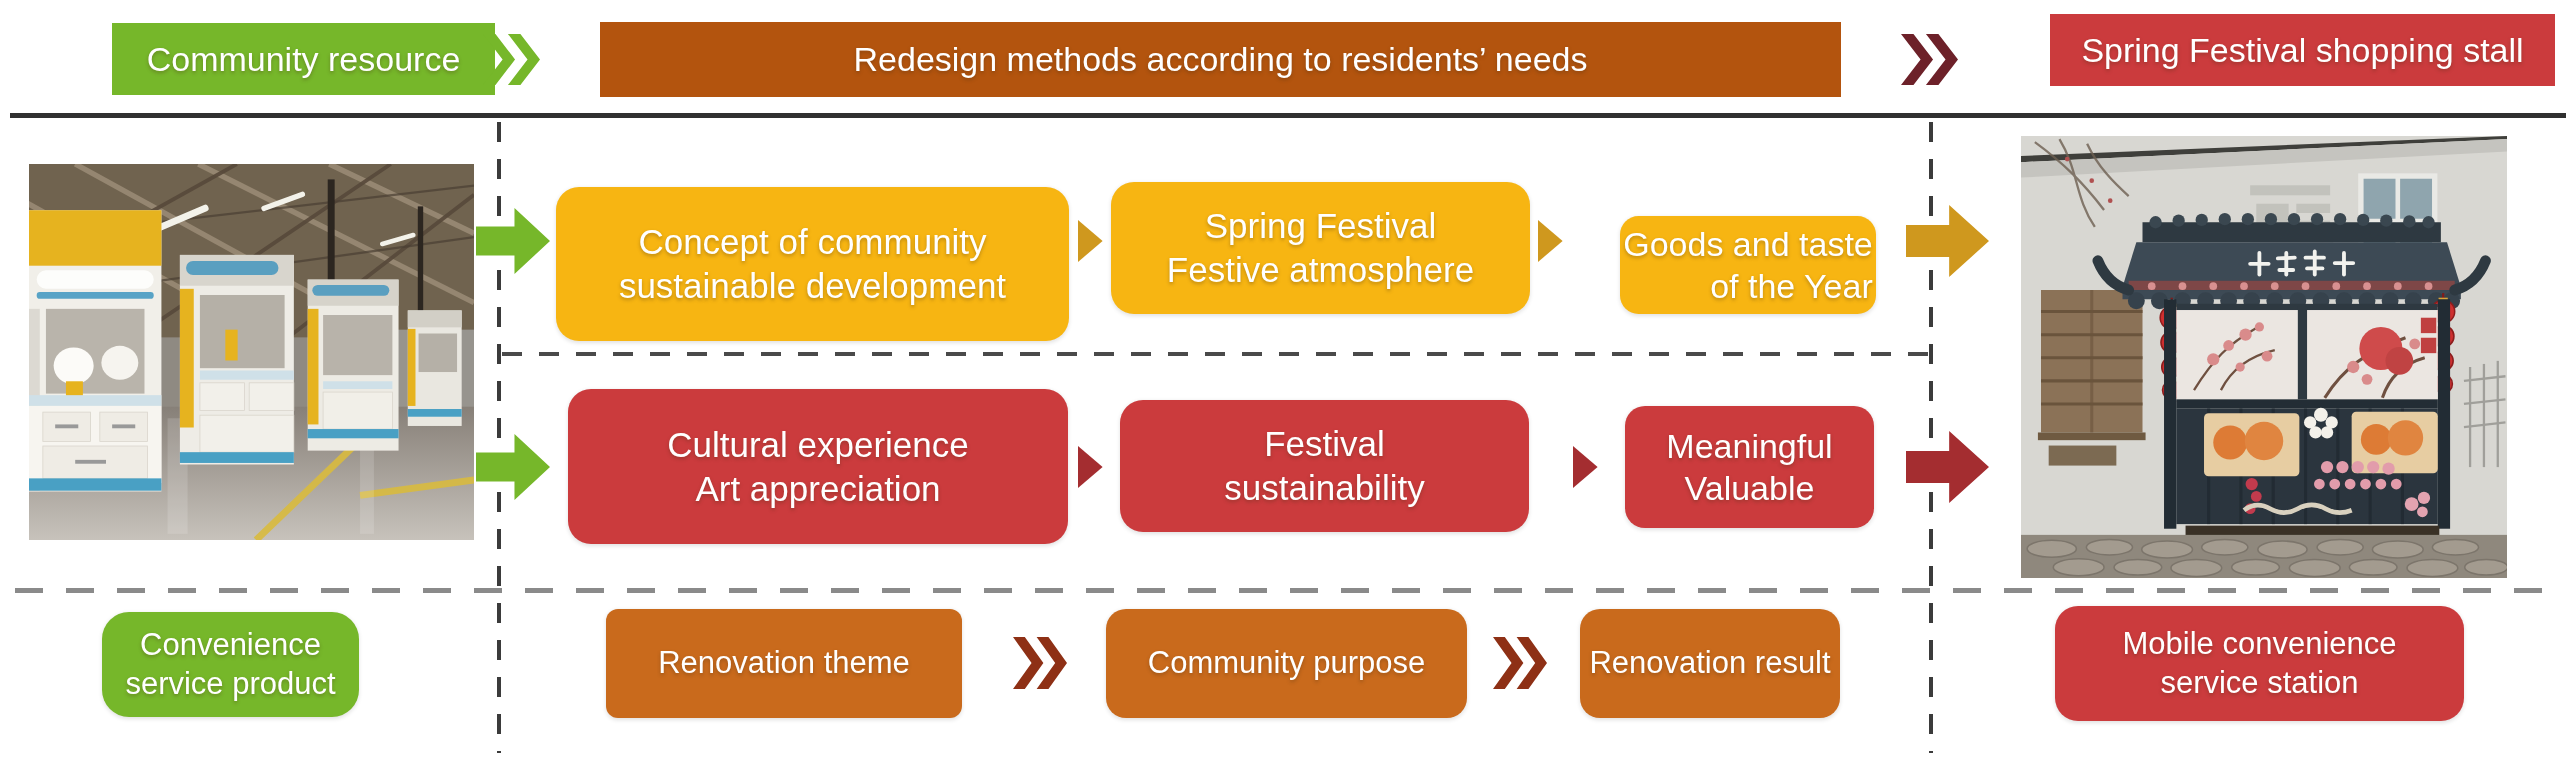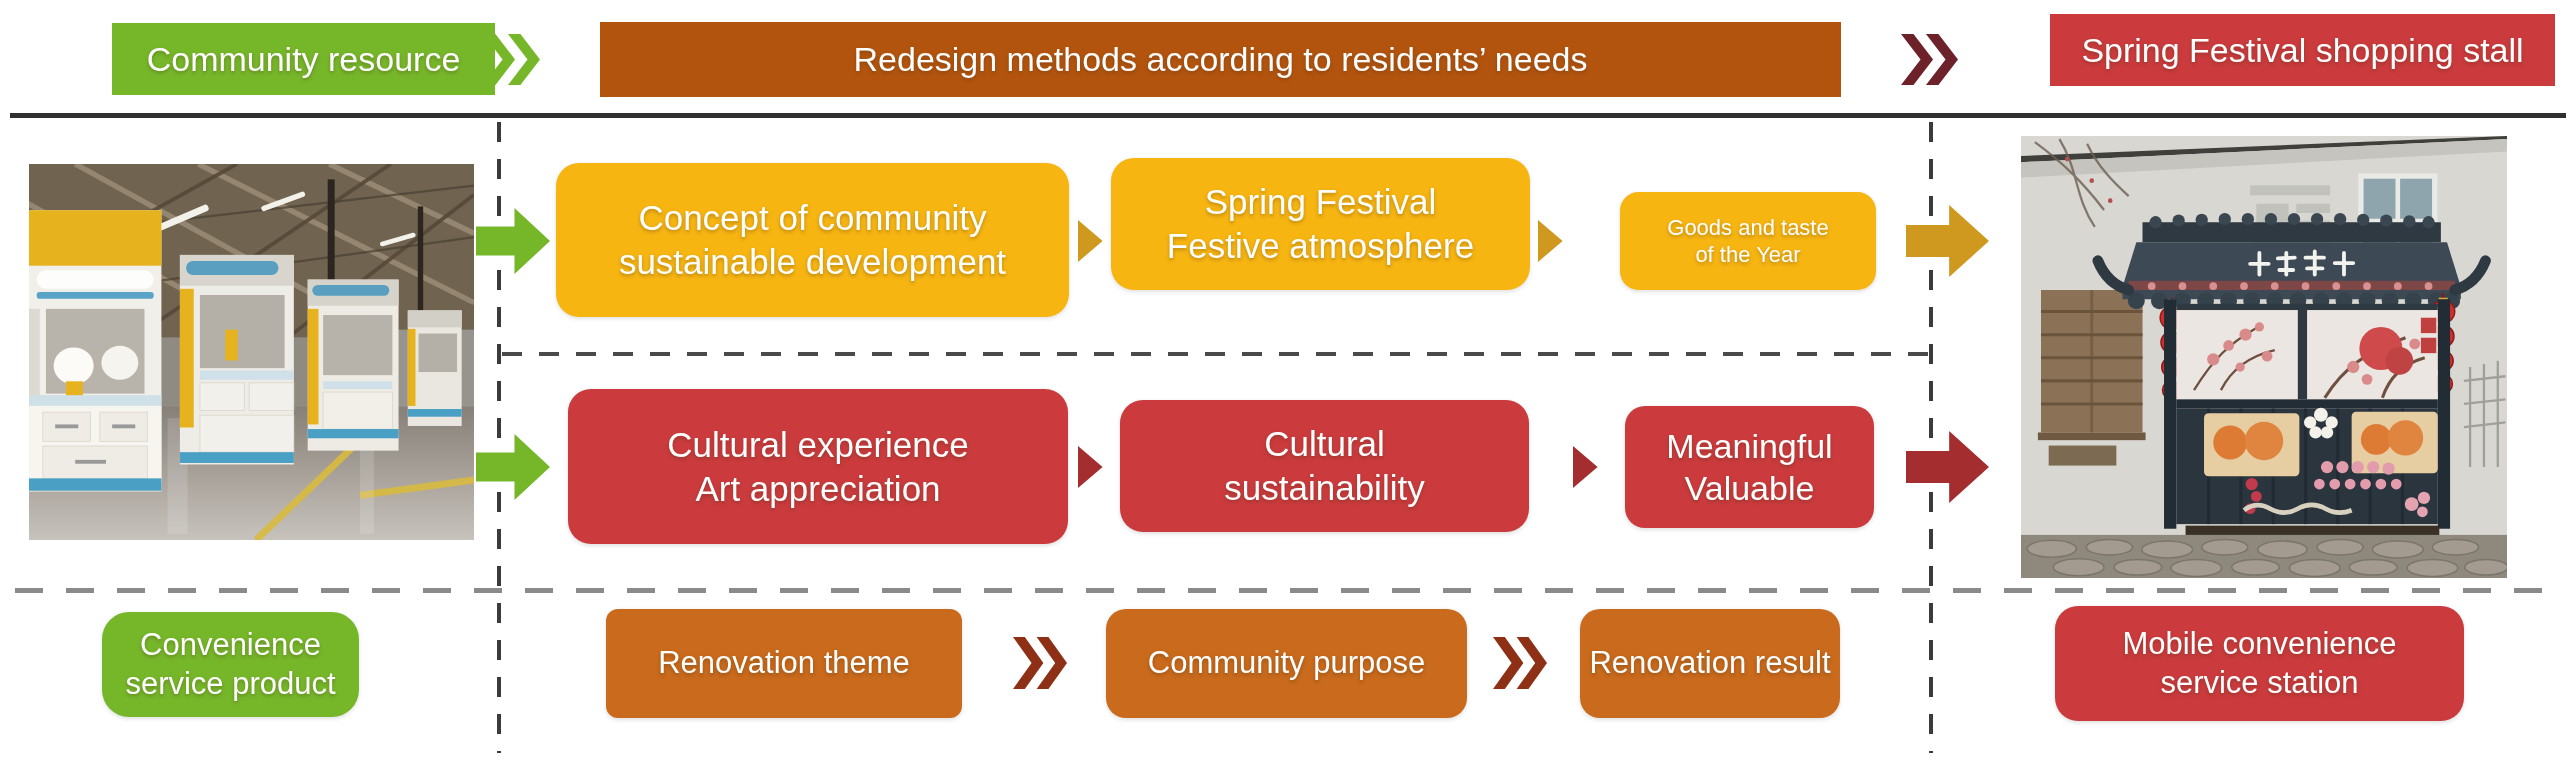--- a/index.html
+++ b/index.html
@@ -9,26 +9,26 @@
   }
   .box {
     position:absolute; display:flex; align-items:center; justify-content:center;
     text-align:center; color:#ffffff; white-space:pre-line; line-height:1.25;
     text-shadow:0 2.3px 3.8px rgba(70,45,20,0.35);
   }
   .rd { border-radius:23px; box-shadow:0 1.5px 4.6px rgba(0,0,0,0.12); }
   .c-green  { background:#76b72a; }
   .c-dkor   { background:#b3540e; }
   .c-red    { background:#cb3b3d; }
-  .c-yellow { background:#f7b512; }
+  .c-yellow { background:#f7b512;margin-top:24px; }
   .c-orange { background:#c96a1c; }
   .f44 { font-size:34px; }
   .f46 { font-size:35px; }
   .f40 { font-size:31px; }
-  .f34 { font-size:22px; }
+  .f34 { font-size:34px;text-align:right; }
   .abs { position:absolute; }
   .solid-line { position:absolute; background:#303030; }
   .vdash {
     position:absolute; width:3.8px;
     background:repeating-linear-gradient(to bottom,#3b3b3b 0 20px,transparent 20px 37px);
   }
   .hdash-mid {
     position:absolute; height:3.8px;
     background:repeating-linear-gradient(to right,#4a4a4a 0 20px,transparent 20px 37px);
   }
@@ -464,21 +464,21 @@
 
   <div class="box rd c-red f46" style="left:568px; top:389px; width:500px; height:155px;">Cultural experience
 Art appreciation</div>
 
   <div class="tri tri-red abs" style="left:1078px; top:446px; width:24.6px; height:42px;">
     <svg viewBox="0 0 32 54" preserveAspectRatio="none">
         <polygon points="0,0 32,27 0,54"></polygon>
       </svg>
   </div>
 
-  <div class="box rd c-red f46" style="left:1120px; top:400px; width:409px; height:132px;">Cultural
+  <div class="box rd c-red f46" style="left:1120px; top:400px; width:409px; height:132px;">Festival
 sustainability</div>
 
   <div class="tri tri-red abs" style="left:1573px; top:446px; width:24.6px; height:42px;">
     <svg viewBox="0 0 32 54" preserveAspectRatio="none">
         <polygon points="0,0 32,27 0,54"></polygon>
       </svg>
   </div>
 
   <div class="box rd c-red f44" style="left:1625px; top:406px; width:249px; height:122px; border-radius:20px;">Meaningful
 Valuable</div>

